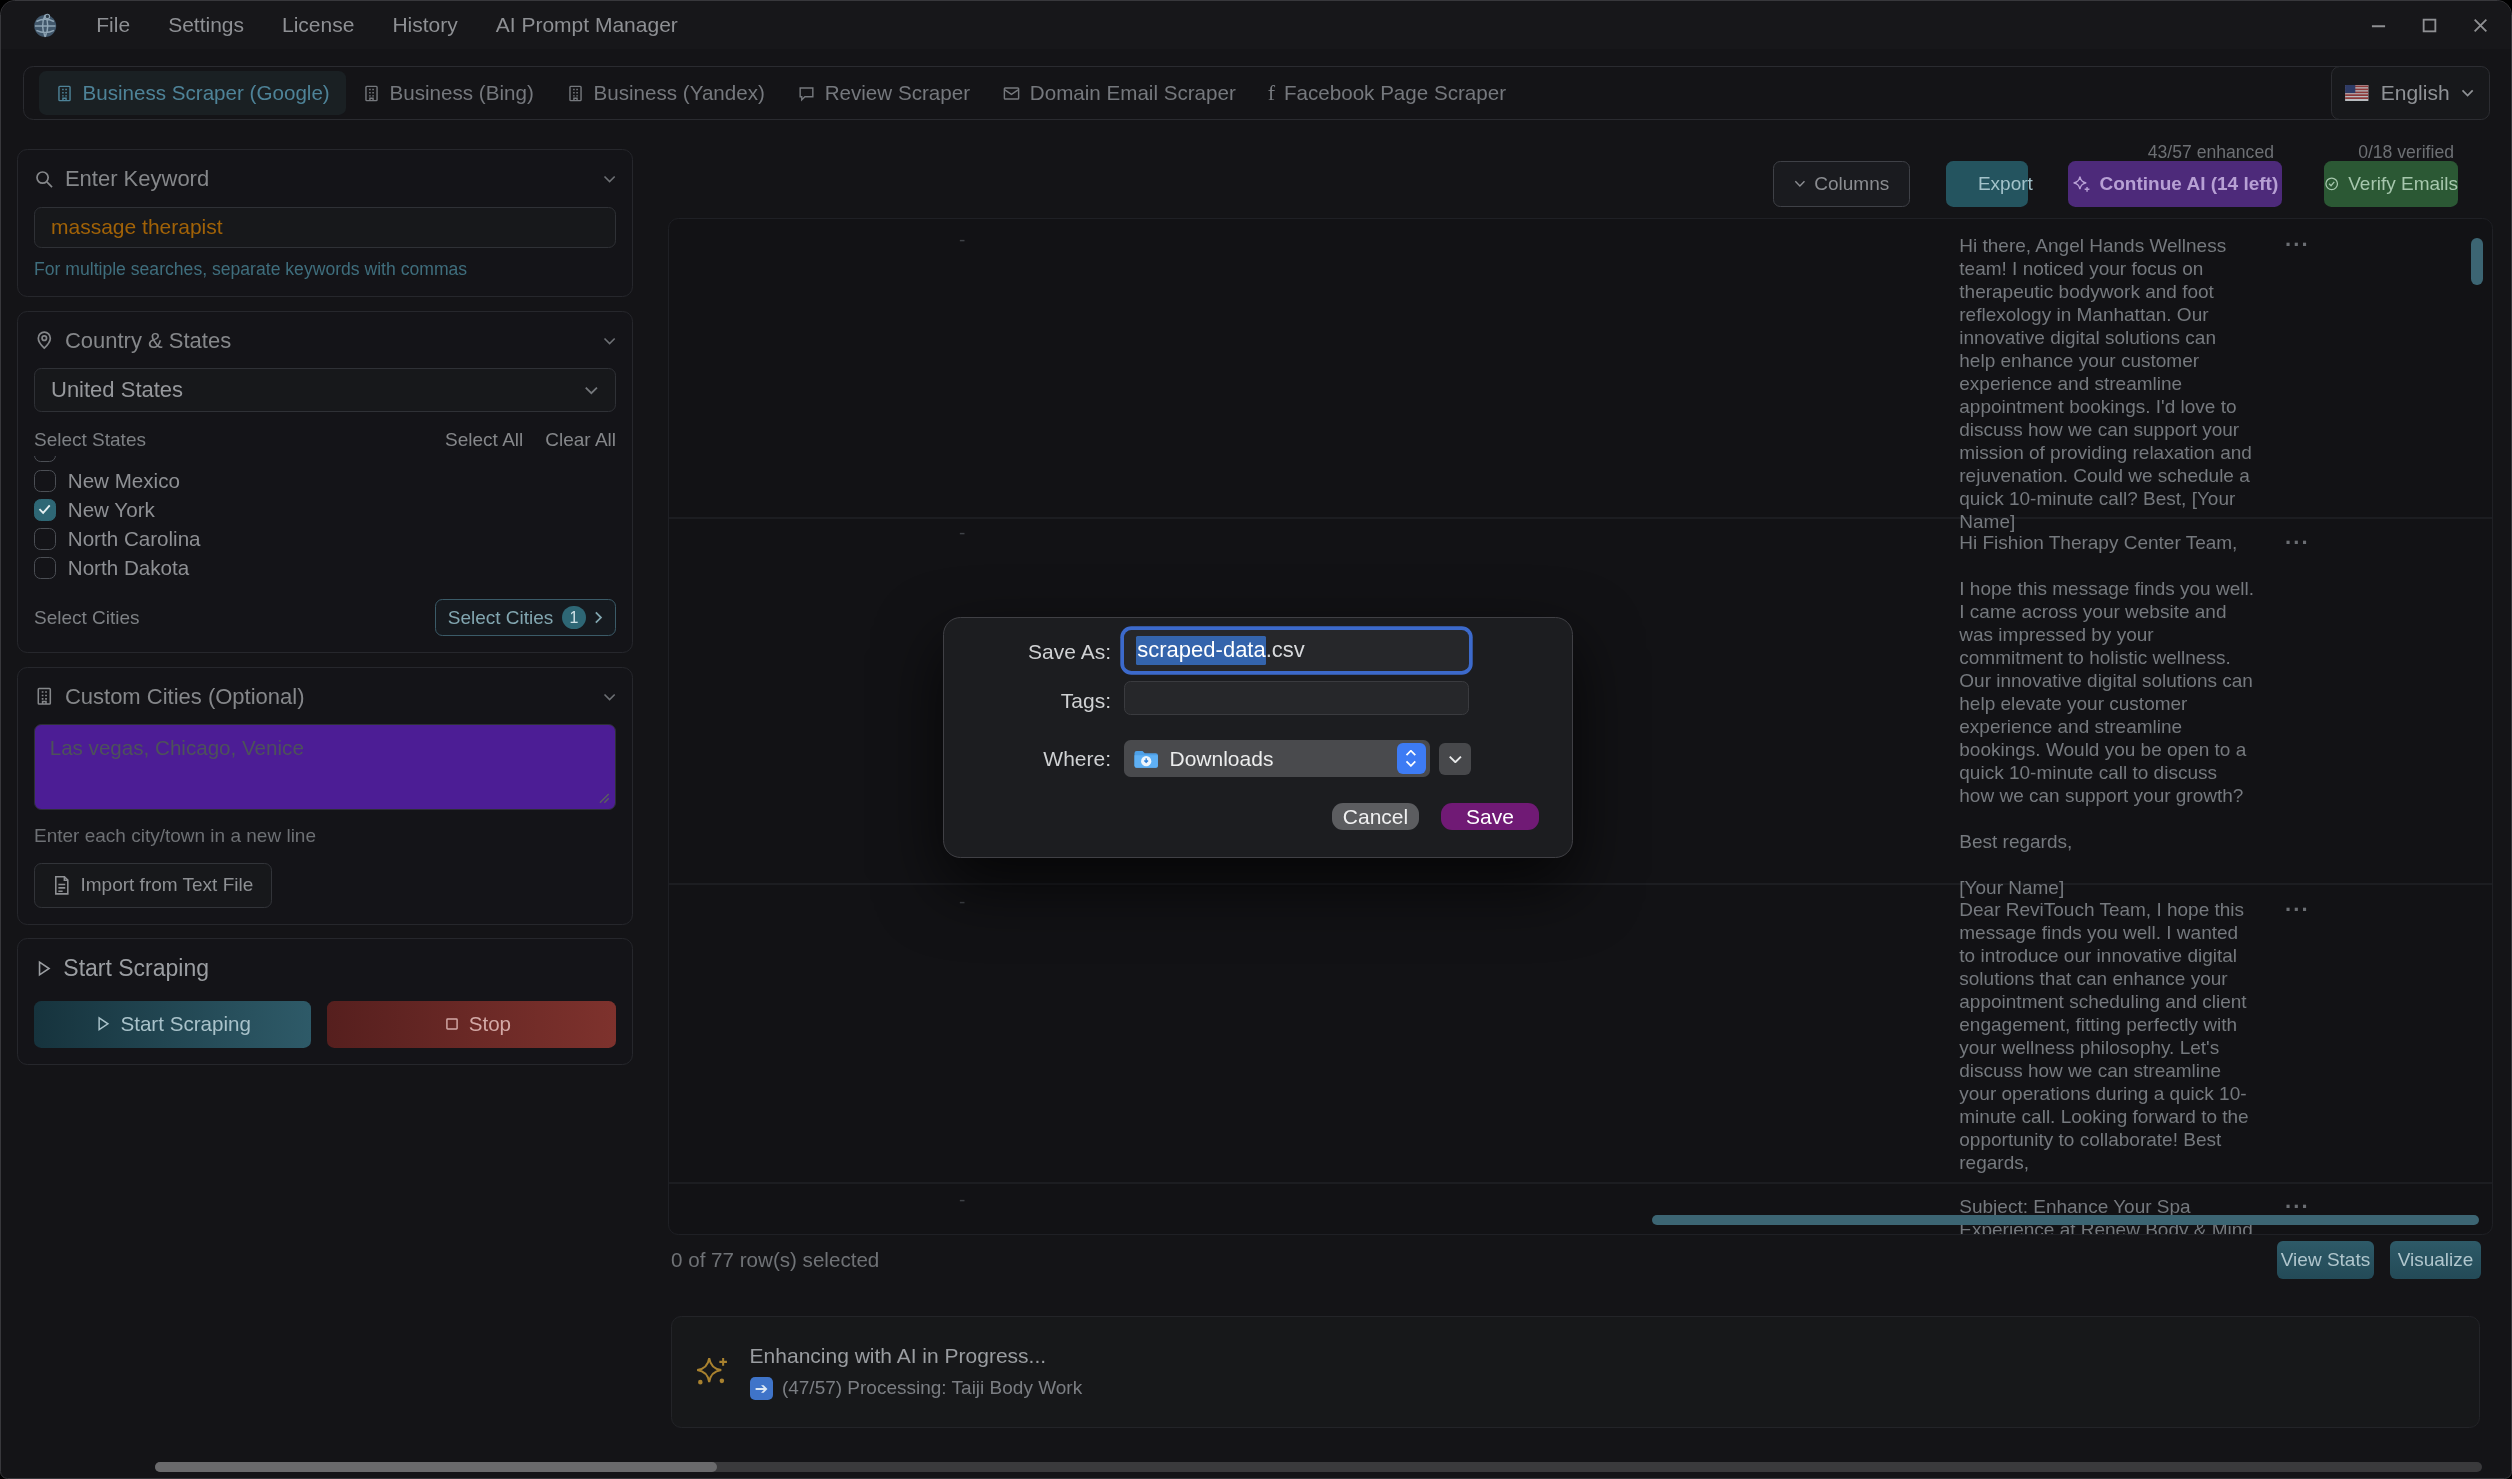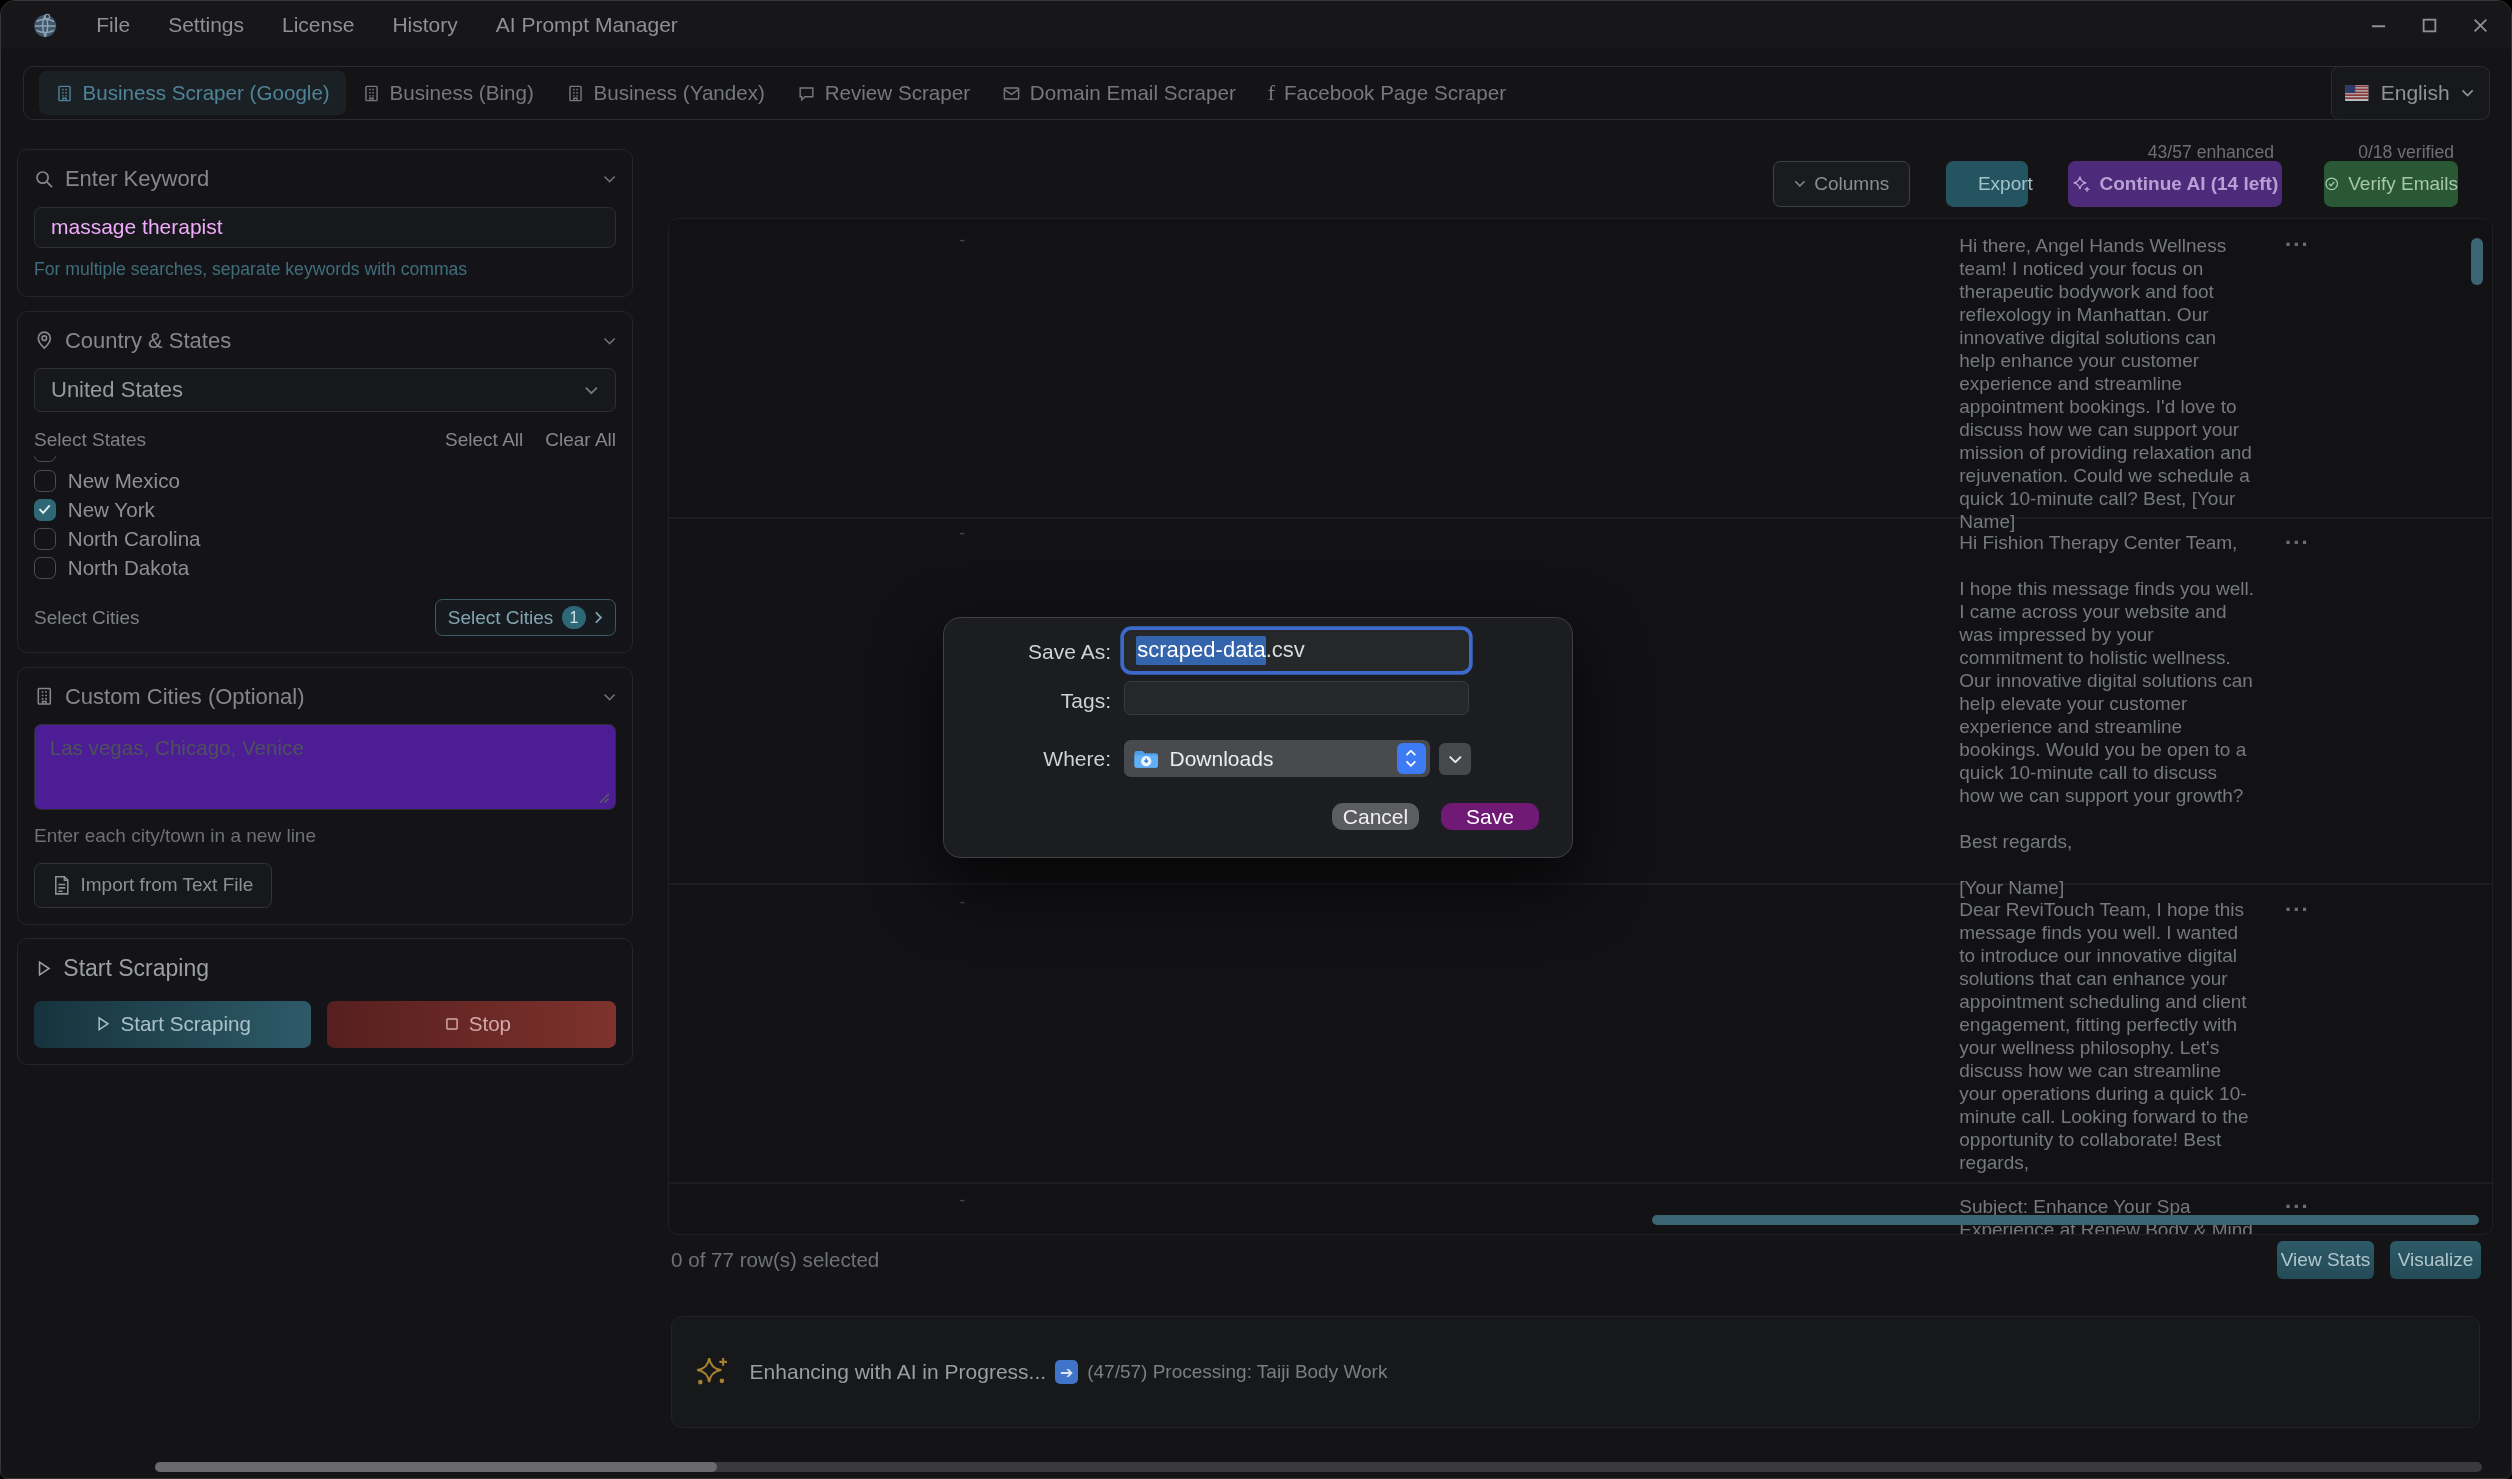--- a/index.html
+++ b/index.html
@@ -31,21 +31,21 @@
     display:flex; align-items:center; justify-content:center; gap:11.8px;
     font-size:21px; color:#8f9296; }
 
   
   .sidebar { position:absolute; left:16px; top:148px; width:616px; }
   .card { background:#141418; border:1.5px solid #26272c; border-radius:10.3px;
     margin-bottom:13.2px; padding:16px; }
   .card-head { display:flex; align-items:center; gap:10.3px; color:#85878a; font-size:22px; }
   .card-head .chev { margin-left:auto; }
   .tinput { margin-top:14.7px; height:41px; background:#17181b; border:1.5px solid #2f3136;
-    border-radius:7.3px; width:100%; color:#f0abfc; font-size:21px; padding:0 16px;
+    border-radius:7.3px; width:100%; color:#a16207; font-size:21px; padding:0 16px;
     font-family:inherit; outline:none; }
   .hint-teal { margin-top:11.8px; color:#3f6e7d; font-size:17.6px; }
   .hint-gray { margin-top:11.8px; color:#6d7074; font-size:19px; }
   .select-box { margin-top:14.7px; height:44px; background:#17181b; border:1.5px solid #2f3136;
     border-radius:7.3px; display:flex; align-items:center; padding:0 16px;
     color:#96989c; font-size:22px; }
   .select-box .chev { margin-left:auto; }
   .row-between { display:flex; align-items:center; margin-top:17px; }
   .lbl-dim { color:#7d8084; font-size:19px; }
   .link-dim { color:#85878a; font-size:19px; }
@@ -112,21 +112,21 @@
   
   .sel-status { position:absolute; left:670px; top:1247px; font-size:20.6px; color:#6f7276; }
   .foot-btn { position:absolute; top:1240px; height:38px; border:none; border-radius:5.9px;
     background:linear-gradient(180deg,#2e5a68,#234a57); color:#b0c6cd; font-size:19px;
     font-family:inherit; }
   .b-stats { left:2276px; width:97px; }
   .b-visual { left:2389px; width:91px; }
   .status-card { position:absolute; left:670px; right:31px; top:1315px; height:112px;
     background:#17181a; border:1.5px solid #232428; border-radius:10.3px;
     display:flex; align-items:center; padding:0 22px; gap:17.6px; }
-  .status-col { display:flex; flex-direction:row; gap:8.8px; }
+  .status-col { display:flex; flex-direction:column; gap:8.8px; }
   .status-title { color:#9a9da1; font-size:21px; }
   .status-detail { display:flex; align-items:center; gap:8.8px; color:#7b7e83; font-size:19px; }
   .arrow-sq { width:23.5px; height:23.5px; border-radius:5.1px; background:#3f74c9; color:#dce8f5;
     font-size:16px; display:flex; align-items:center; justify-content:center; }
   .hscroll { position:absolute; left:154px; right:29px; bottom:5.9px; height:10.3px;
     background:#3a3a3c; border-radius:5.1px; }
   .hscroll-thumb { position:absolute; left:0; top:0; width:562px; height:10.3px;
     background:#6a6a6c; border-radius:5.1px; }
 
   

